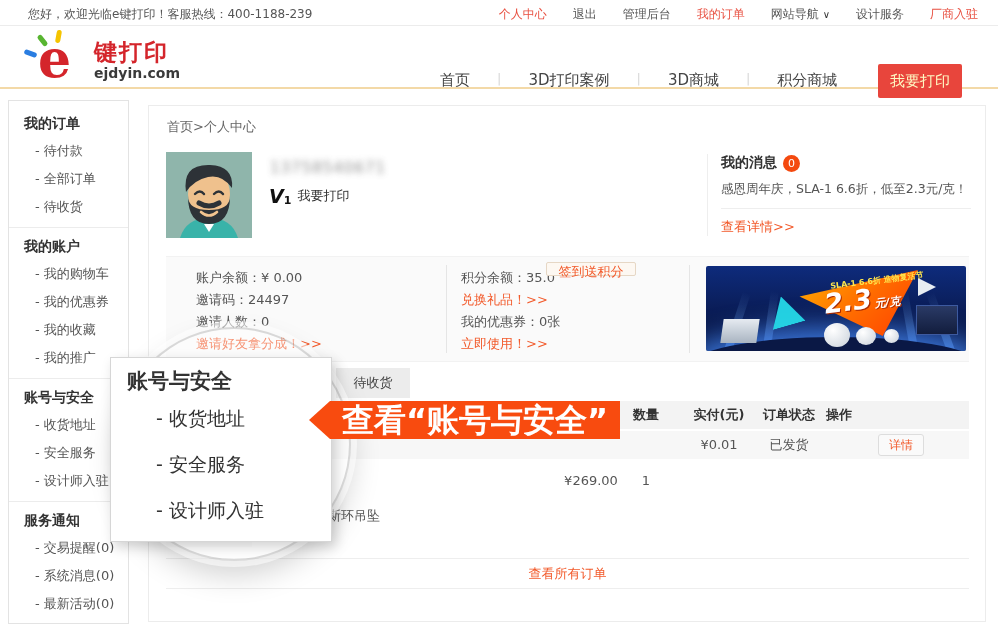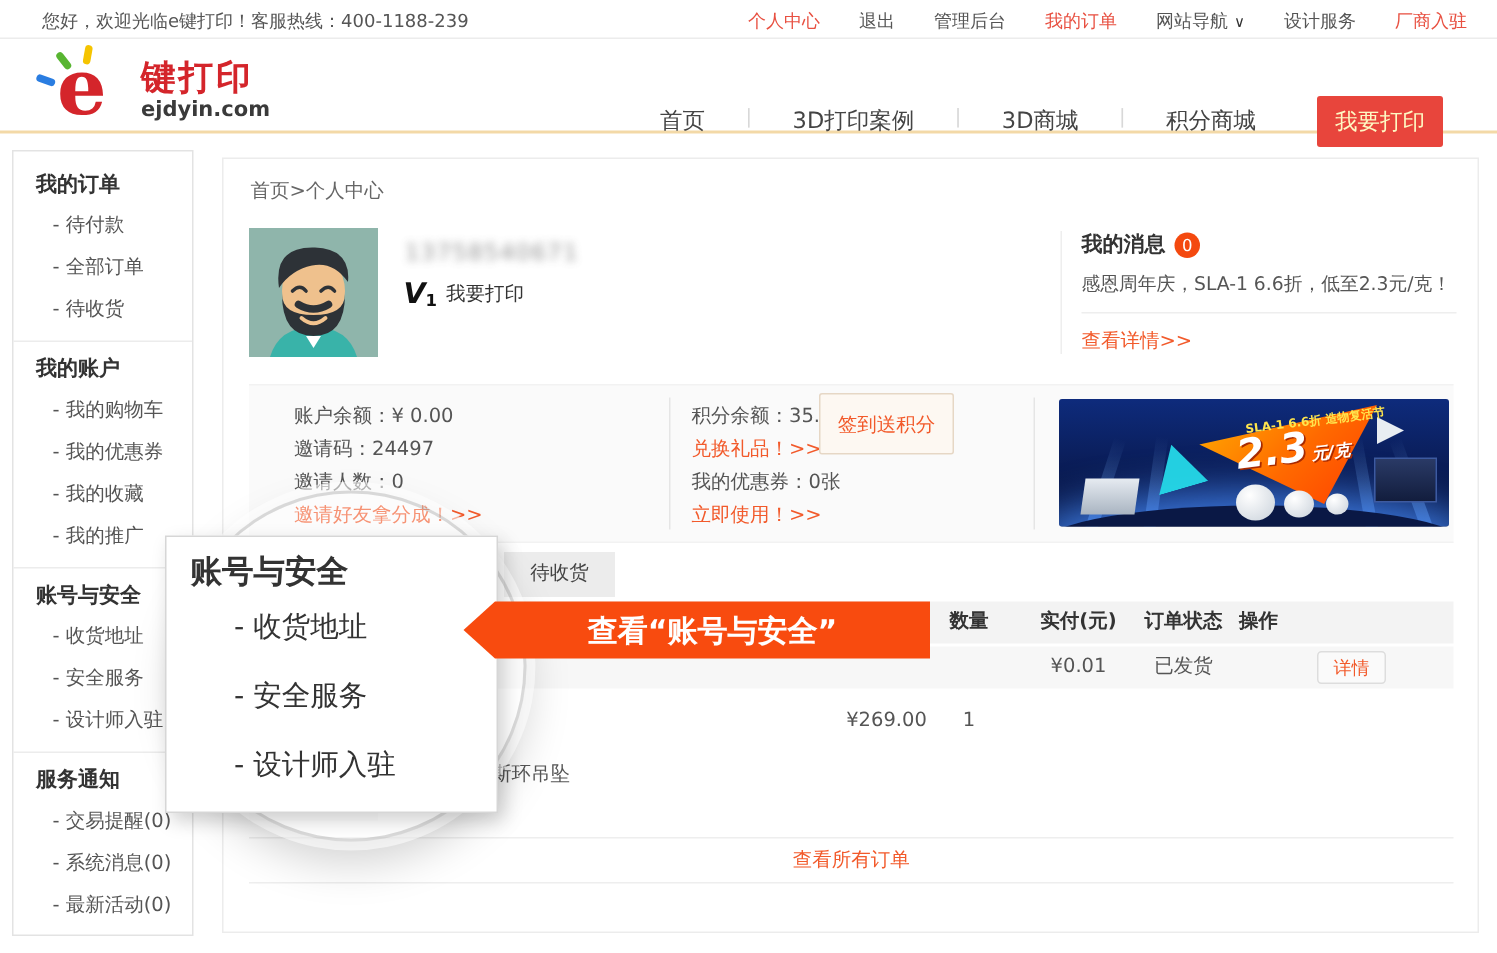--- a/index.html
+++ b/index.html
@@ -56,21 +56,21 @@
   .msg-div { margin-top:10px; width:250px; border-bottom:1px solid #eee; }
   .msg-link { margin-top:9px; color:#f25a2b; font-size:13px; cursor:pointer; display:inline-block; }
 
   .account { position:absolute; left:17px; top:150px; width:803px; height:106px; background:#fafafa; border-top:1px solid #f2f2f2; border-bottom:1px solid #f2f2f2; }
   .acc-col1 { position:absolute; left:30px; top:10px; line-height:22px; }
   .acc-col2 { position:absolute; left:295px; top:10px; line-height:22px; }
   .acc-line { color:#555; }
   .acc-link { color:#f25a2b; cursor:pointer; }
   .vdiv { position:absolute; top:8px; height:88px; border-left:1px solid #e5e5e5; }
   .vdiv1 { left:280px; } .vdiv2 { left:523px; }
-  .checkin-btn { position:absolute; left:380px; top:5px; width:90px; height:41px; background:#fdf8f2; border:1px solid #e6d7c5; border-radius:2px; color:#f25a2b; font-size:13px; cursor:pointer; }
+  .checkin-btn { position:absolute; left:380px; top:5px; width:90px; height:14px; background:#fdf8f2; border:1px solid #e6d7c5; border-radius:2px; color:#f25a2b; font-size:13px; cursor:pointer; }
 
   
   .banner { position:absolute; left:540px; top:9px; width:260px; height:85px; background:linear-gradient(180deg,#0e2b7c 0%,#0a1c55 55%,#071238 100%); overflow:hidden; border-radius:2px; cursor:pointer; }
   .banner .raybeam { position:absolute; bottom:-10px; width:8px; height:70px; background:linear-gradient(to top, rgba(120,180,255,.55), rgba(120,180,255,0)); }
   .rb1 { left:26px; transform:rotate(18deg); } .rb2 { left:60px; transform:rotate(8deg); }
   .rb3 { left:200px; transform:rotate(-10deg); } .rb4 { left:232px; transform:rotate(-20deg); }
   .tri-orange { position:absolute; left:86px; top:4px; width:126px; height:66px; background:linear-gradient(135deg,#ffb400,#ff6a00 55%,#ff3e00); clip-path:polygon(6% 40%, 100% 0%, 72% 100%); }
   .tri-cyan { position:absolute; left:62px; top:30px; width:34px; height:30px; background:#25d9e8; clip-path:polygon(0 100%,50% 0,100% 100%); transform:rotate(-16deg); opacity:.95; }
   .tri-white { position:absolute; right:30px; top:12px; width:18px; height:18px; background:#e8edf2; clip-path:polygon(0 0,100% 50%,0 100%); }
   .banner-tag { position:absolute; left:124px; top:9px; transform:rotate(-7deg); color:#ffe54d; font-size:8px; font-weight:bold; white-space:nowrap; }
@@ -101,21 +101,21 @@
   .pprice { position:absolute; left:385px; top:14px; width:80px; text-align:center; color:#555; }
   .pqty { position:absolute; left:450px; top:14px; width:60px; text-align:center; color:#555; }
   .view-all { height:30px; line-height:30px; text-align:center; border-bottom:1px solid #eee; }
   .view-all span { color:#f25a2b; cursor:pointer; }
 
   
   .mag-circle { position:absolute; left:117px; top:327px; width:234px; height:234px; border-radius:50%; border:2px solid rgba(150,150,150,.35); background:rgba(255,255,255,.35); box-shadow:0 0 0 6px rgba(255,255,255,.55), 0 14px 30px rgba(0,0,0,.18); z-index:50; pointer-events:none; }
   .mag-panel { position:absolute; left:110px; top:357px; width:222px; height:185px; background:#fff; border:1px solid #d6d6d6; box-shadow:4px 5px 12px rgba(0,0,0,.18); z-index:51; }
   .mag-title { margin:9px 0 0 16px; font-size:21px; font-weight:bold; color:#333; }
   .mag-item { margin-left:45px; font-size:19px; color:#333; line-height:46px; white-space:nowrap; }
-  .callout { position:absolute; left:330px; top:401px; width:290px; height:38px; background:#f84b0f; z-index:52; color:#fff; font-size:20px; font-weight:bold; text-align:center; line-height:38px; white-space:nowrap; }
+  .callout { position:absolute; left:330px; top:401px; width:290px; height:38px; background:#f84b0f; z-index:52; color:#fff; font-size:32px; font-weight:bold; text-align:center; line-height:38px; white-space:nowrap; }
   .callout::before { content:""; position:absolute; left:-21px; top:0; border-top:19px solid transparent; border-bottom:19px solid transparent; border-right:21px solid #f84b0f; }
 </style>
 </head>
 <body>
 
 <div id="page">
 
   <div class="topbar">
     <span class="greeting">您好，欢迎光临e键打印！客服热线：400-1188-239</span>
     <div class="toplinks">

